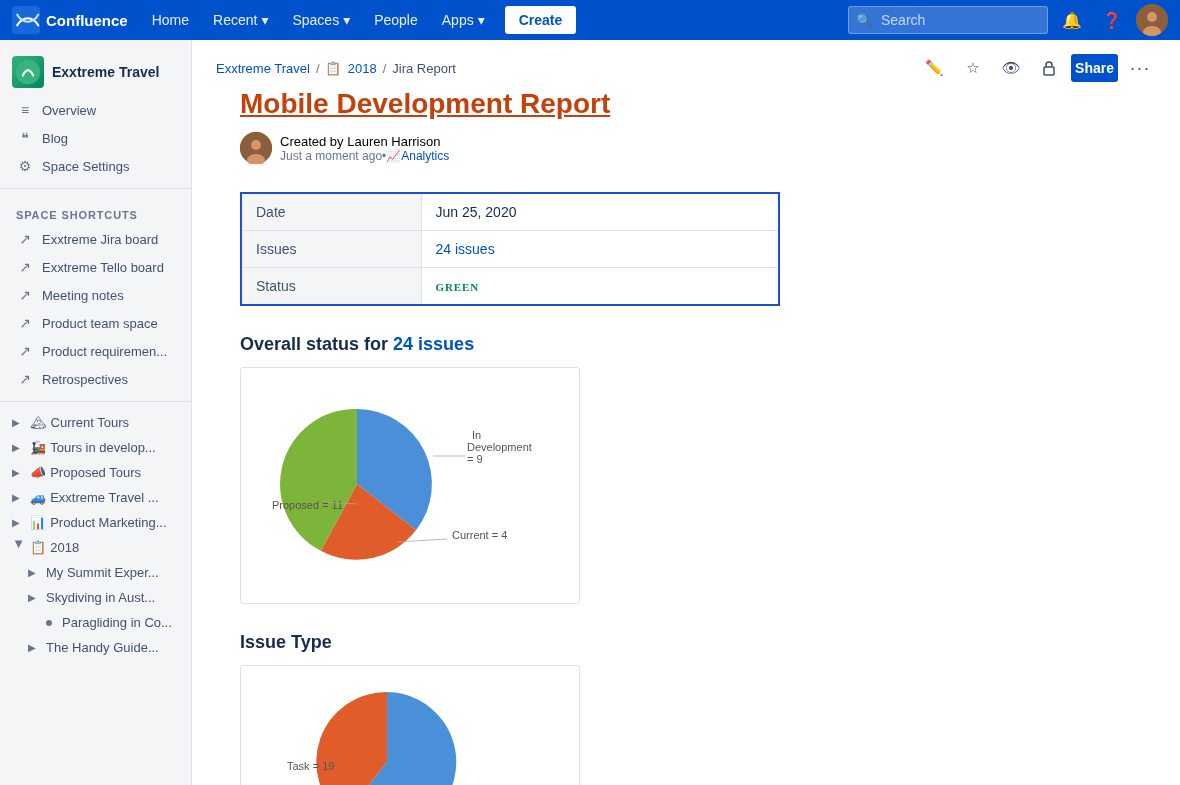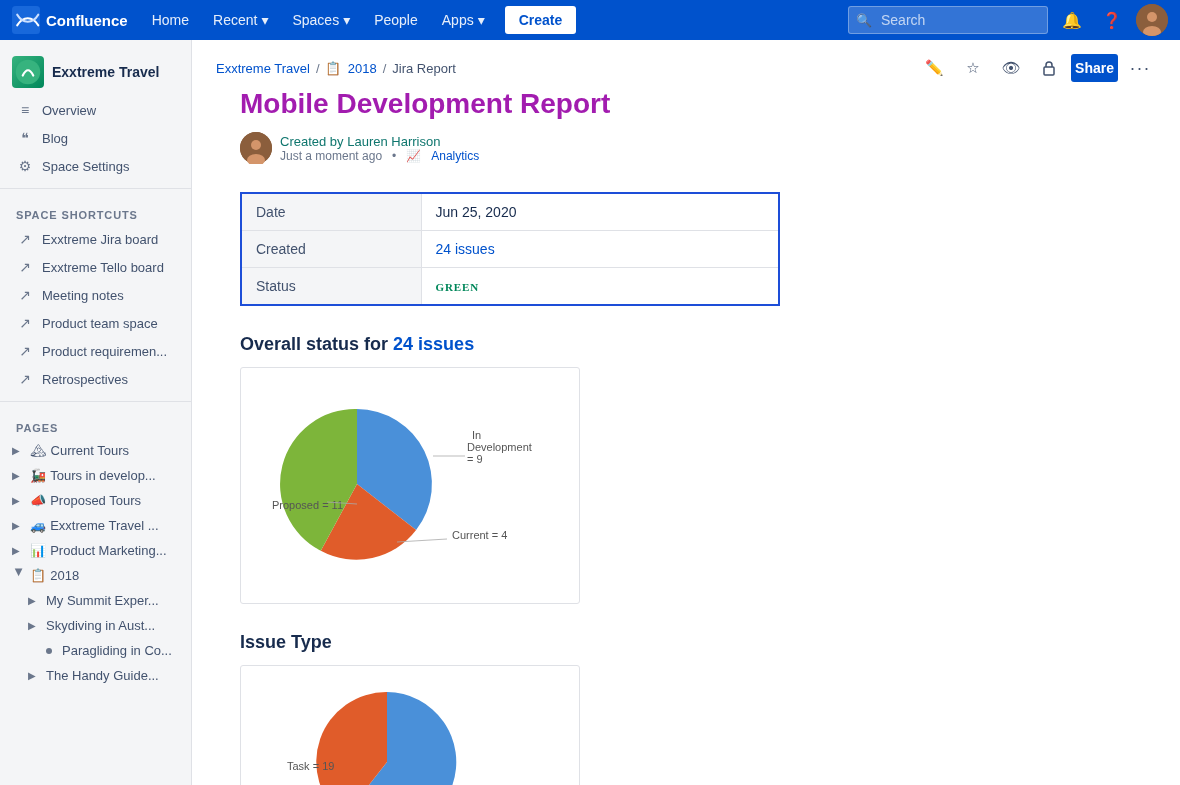--- a/index.html
+++ b/index.html
@@ -41,25 +41,25 @@
     .content-area { flex: 1; overflow-y: auto; background: #fff; }
     .breadcrumb-bar { padding: 16px 24px 0; display: flex; align-items: center; gap: 6px; font-size: 13px; color: #42526e; }
     .breadcrumb-link { color: #0052cc; cursor: pointer; }
     .breadcrumb-sep { color: #6b778c; }
     .breadcrumb-icon { font-size: 13px; }
     .action-bar { display: flex; align-items: center; justify-content: flex-end; padding: 8px 24px; gap: 8px; }
     .action-icon { width: 32px; height: 32px; display: flex; align-items: center; justify-content: center; border-radius: 3px; cursor: pointer; color: #42526e; font-size: 15px; border: 1px solid transparent; }
     .btn-share { background: #0052cc; color: #fff; padding: 6px 4px; border-radius: 3px; cursor: pointer; font-size: 14px; font-weight: 600; }
 
     .page-content { padding: 0 48px 48px; max-width: 900px; }
-    .page-title { font-size: 28px; font-weight: 700; color: #a21caf; margin-bottom: 12px; margin-top: 4px; }
+    .page-title { font-size: 28px; font-weight: 700; color: #c2410c; margin-bottom: 12px; margin-top: 4px; text-decoration: underline; }
     .page-meta { display: flex; align-items: center; gap: 8px; margin-bottom: 28px; }
     .meta-avatar { width: 32px; height: 32px; border-radius: 50%; background: #8b5e3c; display: flex; align-items: center; justify-content: center; color: #fff; font-size: 13px; font-weight: 600; flex-shrink: 0; }
-    .meta-text { font-size: 13px; color: #0f766e; }
-    .meta-analytics { display: flex; align-items: center; gap: 10px; font-size: 12px; color: #6b778c; }
+    .meta-text { font-size: 13px; color: #000000; }
+    .meta-analytics { display: flex; align-items: center; gap: 0; font-size: 12px; color: #6b778c; }
 
     
     .info-table { width: 540px; border-collapse: collapse; border: 2px solid #1d4ed8; margin-bottom: 28px; }
     .info-table td { padding: 10px 14px; font-size: 14px; border: 1px solid #dfe1e6; vertical-align: middle; }
     .info-table .label-cell { background: #f4f5f7; color: #42526e; font-weight: 500; width: 180px; }
     .info-table .value-cell { color: #172b4d; }
     .link-blue { color: #0052cc; cursor: pointer; }
     .status-green { color: #00875a; font-weight: 700; font-size: 11px; letter-spacing: 0.08em; text-transform: uppercase; font-family: Liberation Serif, serif; }
 
     
@@ -162,21 +162,20 @@
     <div class="sidebar-nav-item">
       <span class="item-icon">↗</span>
       <span>Product requiremen...</span>
     </div>
     <div class="sidebar-nav-item">
       <span class="item-icon">↗</span>
       <span>Retrospectives</span>
     </div>
 
     <div class="sidebar-divider"></div>
-    <div class="sidebar-section-label">PAGES</div>
 
     <div class="page-item">
       <span class="page-chevron">▶</span>
       <span class="page-emoji">🏔</span>
       <span class="page-label">Current Tours</span>
     </div>
     <div class="page-item">
       <span class="page-chevron">▶</span>
       <span class="page-emoji">🚂</span>
       <span class="page-label">Tours in develop...</span>
@@ -270,21 +269,21 @@
         </div>
       </div>
 
       <table class="info-table">
         <tbody>
           <tr>
             <td class="label-cell">Date</td>
             <td class="value-cell">Jun 25, 2020</td>
           </tr>
           <tr>
-            <td class="label-cell">Created</td>
+            <td class="label-cell">Issues</td>
             <td class="value-cell">
               <span class="link-blue">24 issues</span>
             </td>
           </tr>
           <tr>
             <td class="label-cell">Status</td>
             <td class="value-cell">
               <span class="status-green">GREEN</span>
             </td>
           </tr>

